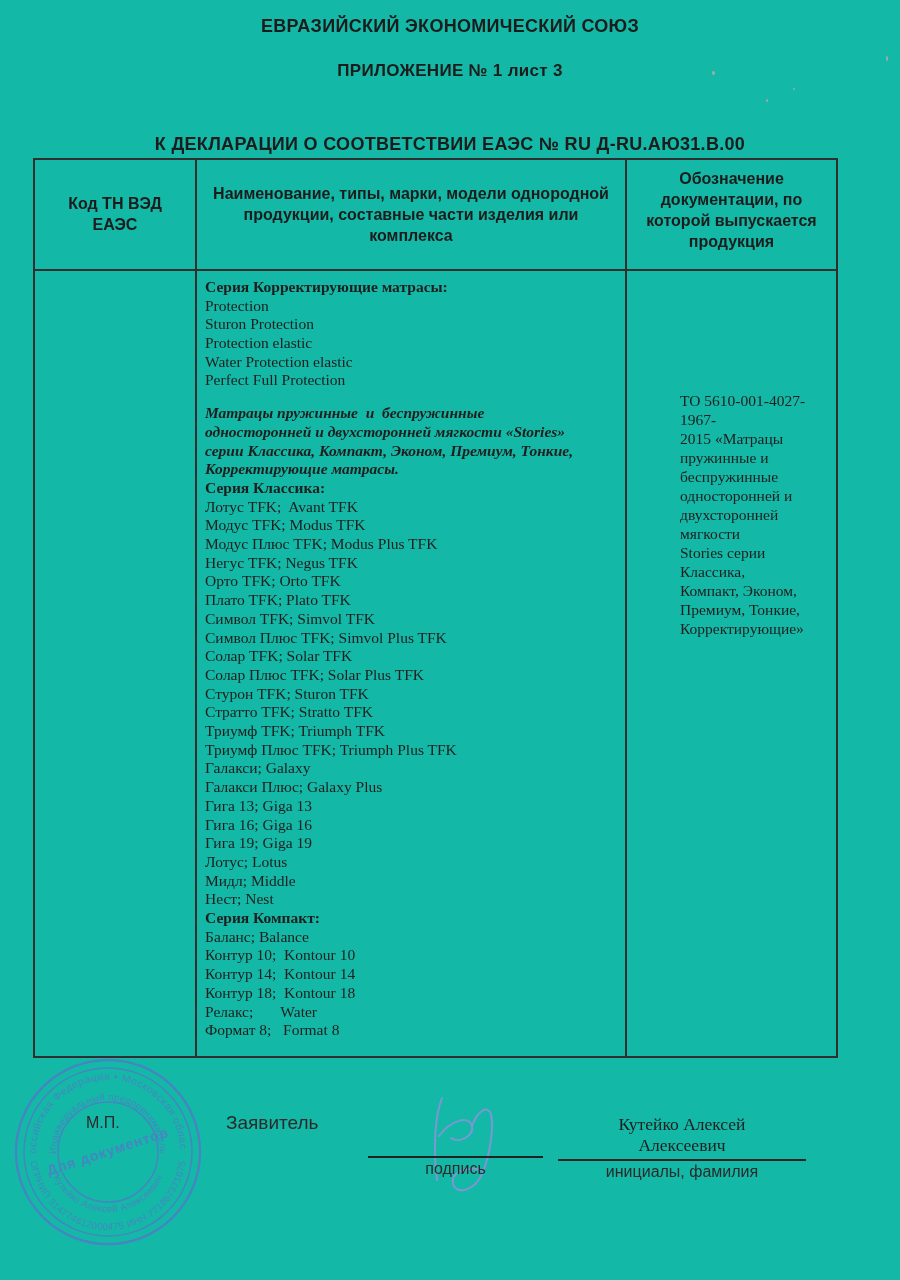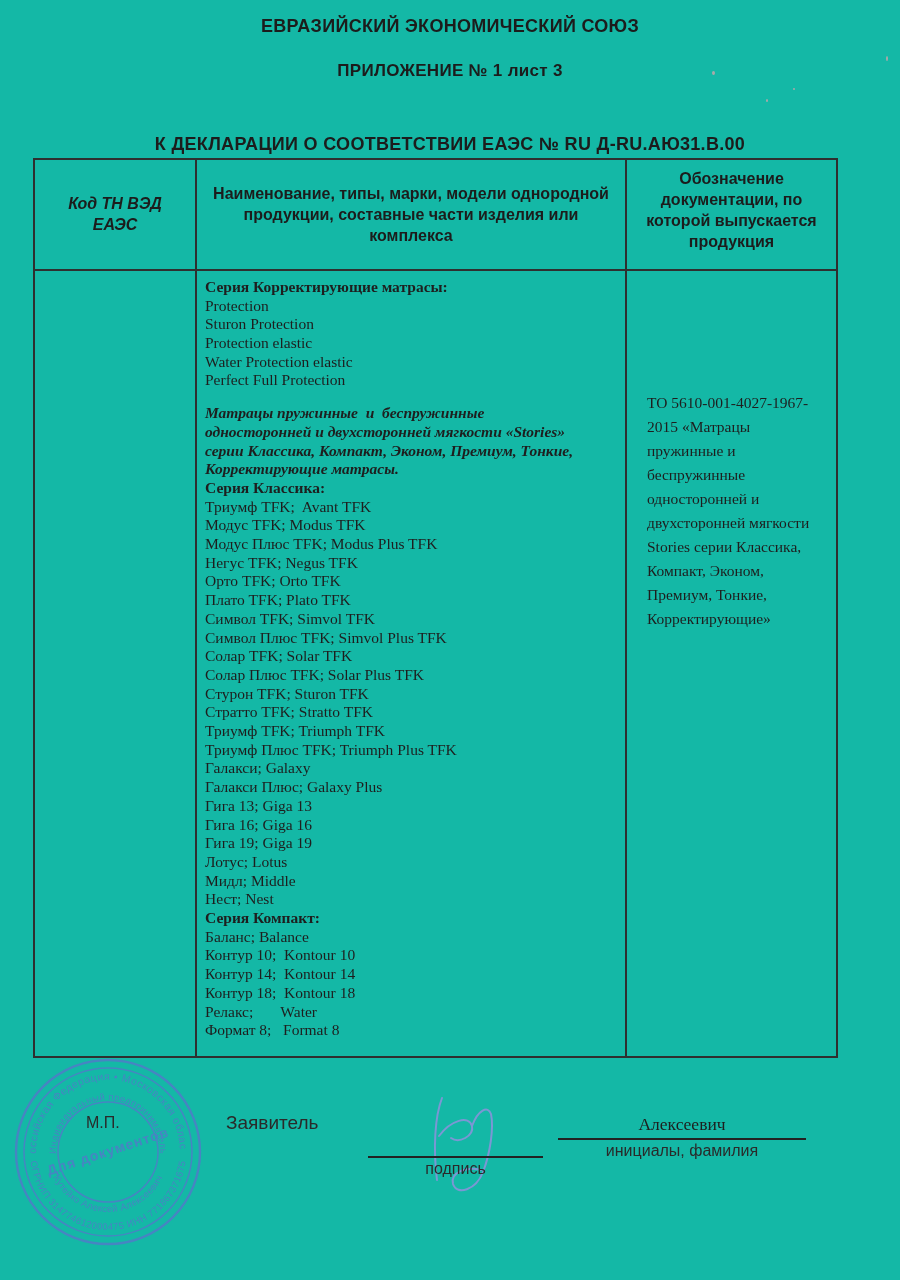--- a/index.html
+++ b/index.html
@@ -9,33 +9,33 @@
   .t1{top:16px;font-size:18px;}
   .t2{top:61px;font-size:17px;}
   .t3{top:97px;font-size:18px;margin-top:37px;}
 
   
   #doc-table{position:absolute;left:33px;top:158px;width:805px;height:900px;
              border:2px solid #2f2f2f;box-sizing:border-box;display:flex;flex-direction:column;}
   .trow{display:flex;width:100%;box-sizing:border-box;}
   .thead{height:130px;border-bottom:2px solid #2f2f2f;}
   .tbody{flex:1;}
-  .c1{width:162px;border-right:2px solid #2f2f2f;box-sizing:border-box;font-style:italic;}
+  .c1{width:162px;border-right:2px solid #2f2f2f;box-sizing:border-box;}
   .c2{width:430px;border-right:2px solid #2f2f2f;box-sizing:border-box;}
   .c3{flex:1;box-sizing:border-box;}
   .hcell{display:flex;align-items:center;justify-content:center;text-align:center;
          font-weight:bold;font-size:16px;line-height:21px;padding:4px 10px;}
   .c3.hcell{align-items:flex-start;padding-top:8px;}
   .bodycell{font-family:"Liberation Serif","DejaVu Serif",serif;font-size:15.5px;color:#1e1e1e;}
   .c2.bodycell{padding:7px 6px 16px 8px;}
   .pl{white-space:pre;line-height:18.7px;}
   .pl.bold{font-weight:bold;}
   .pl.bolditalic{font-weight:bold;font-style:italic;}
   .pl.gap{height:14px;}
-  .c3.bodycell{padding:120px 8px 0 20px;line-height:24px;white-space:pre-line;}
+  .c3.bodycell{padding:120px 8px 0 20px;line-height:19px;white-space:pre-line;margin-left:33px;}
 
   
   .mp{position:absolute;left:86px;top:1114px;font-size:16px;color:#2a2a2a;}
   .applicant{position:absolute;left:226px;top:1112px;font-size:19px;color:#2a2a2a;}
   .sigblock{position:absolute;left:368px;top:1156px;width:175px;}
   .sigline{border-top:2px solid #222;}
   .sigcap{text-align:center;font-size:16px;color:#2a2a2a;margin-top:2px;}
   .nameblock{position:absolute;left:558px;top:1114px;width:248px;}
   .namelines{font-family:"Liberation Serif","DejaVu Serif",serif;font-size:17.5px;line-height:21px;
              text-align:center;color:#1e1e1e;}
@@ -68,21 +68,21 @@
           <div class="pl normal">Sturon Protection</div>
           <div class="pl normal">Protection elastic</div>
           <div class="pl normal">Water Protection elastic</div>
           <div class="pl normal">Perfect Full Protection</div>
           <div class="pl gap"></div>
           <div class="pl bolditalic">Матрацы пружинные  и  беспружинные</div>
           <div class="pl bolditalic">односторонней и двухсторонней мягкости «Stories»</div>
           <div class="pl bolditalic">серии Классика, Компакт, Эконом, Премиум, Тонкие,</div>
           <div class="pl bolditalic">Корректирующие матрасы.</div>
           <div class="pl bold">Серия Классика:</div>
-          <div class="pl normal">Триумф TFK;  Avant TFK</div>
+          <div class="pl normal">Лотус TFK;  Avant TFK</div>
           <div class="pl normal">Модус TFK; Modus TFK</div>
           <div class="pl normal">Модус Плюс TFK; Modus Plus TFK</div>
           <div class="pl normal">Негус TFK; Negus TFK</div>
           <div class="pl normal">Орто TFK; Orto TFK</div>
           <div class="pl normal">Плато TFK; Plato TFK</div>
           <div class="pl normal">Символ TFK; Simvol TFK</div>
           <div class="pl normal">Символ Плюс TFK; Simvol Plus TFK</div>
           <div class="pl normal">Солар TFK; Solar TFK</div>
           <div class="pl normal">Солар Плюс TFK; Solar Plus TFK</div>
           <div class="pl normal">Стурон TFK; Sturon TFK</div>
@@ -150,20 +150,21 @@
     </g>
   </svg>
 
   <div class="sigblock">
     <div class="sigline"></div>
     <div class="sigcap">подпись</div>
   </div>
 
   <div class="nameblock">
     <div class="namelines">
+      <div>Кутейко Алексей</div>
       <div>Алексеевич</div>
     </div>
     <div class="nameline"></div>
     <div class="namecap">инициалы, фамилия</div>
   </div>
 
   <div class="speck" style="left:712px;top:71px;width:3px;height:4px;"></div>
   <div class="speck" style="left:766px;top:99px;width:2px;height:3px;"></div>
   <div class="speck" style="left:886px;top:56px;width:2px;height:5px;"></div>
   <div class="speck" style="left:793px;top:88px;width:2px;height:2px;"></div>

